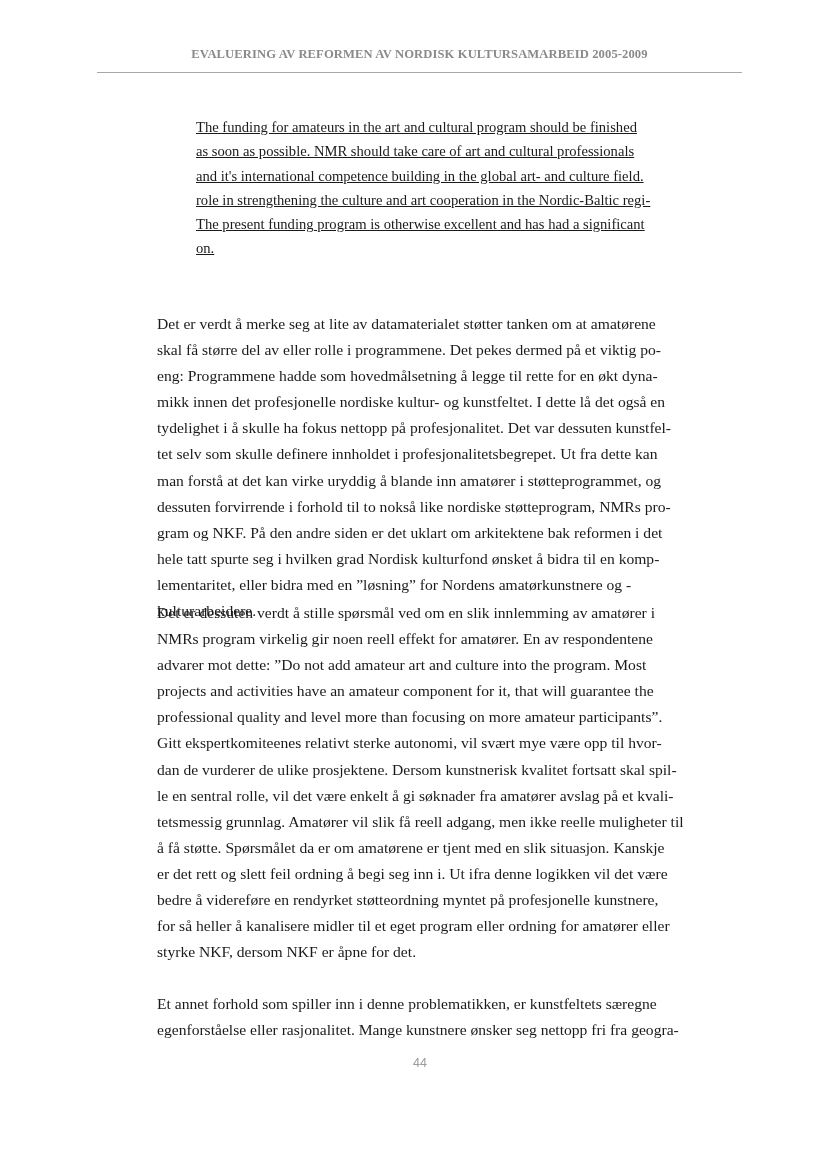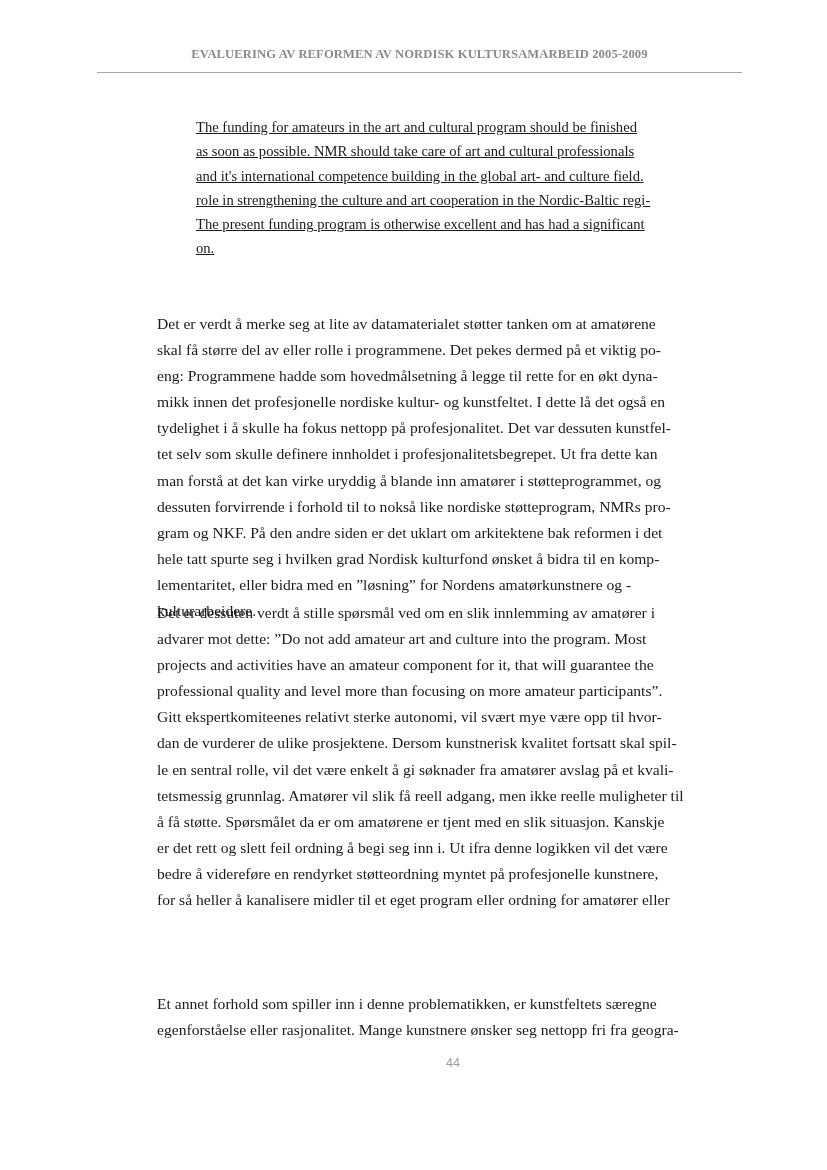--- a/index.html
+++ b/index.html
@@ -59,21 +59,21 @@
       color: #1a1a1a;
     }
     #para-1 { top: 279px; margin-top: 32px; }
     #para-2 { top: 592px; margin-top: 8px; }
     #para-3 { top: 991px; }
     .page-number {
       position: absolute;
       left: 380px;
       top: 1056px;
       width: 80px;
-      text-align: right;
+      text-align: center;
       font-family: "Liberation Sans", "DejaVu Sans", sans-serif;
       font-size: 12.5px;
       color: #9a9a9a;
     }
   </style>
 </head>
 <body>
 
 <div class="running-header">EVALUERING AV REFORMEN AV NORDISK KULTURSAMARBEID 2005-2009</div>
 <div class="header-rule"></div>
@@ -97,31 +97,33 @@
   <span class="line">man forstå at det kan virke uryddig å blande inn amatører i støtteprogrammet, og</span>
   <span class="line">dessuten forvirrende i forhold til to nokså like nordiske støtteprogram, NMRs pro-</span>
   <span class="line">gram og NKF. På den andre siden er det uklart om arkitektene bak reformen i det</span>
   <span class="line">hele tatt spurte seg i hvilken grad Nordisk kulturfond ønsket å bidra til en komp-</span>
   <span class="line">lementaritet, eller bidra med en ”løsning” for Nordens amatørkunstnere og -</span>
   <span class="line">kulturarbeidere.</span>
 </div>
 
 <div class="body-text" id="para-2">
   <span class="line">Det er dessuten verdt å stille spørsmål ved om en slik innlemming av amatører i</span>
+  <span class="line">NMRs program virkelig gir noen reell effekt for amatører. En av respondentene</span>
   <span class="line">advarer mot dette: ”Do not add amateur art and culture into the program. Most</span>
   <span class="line">projects and activities have an amateur component for it, that will guarantee the</span>
   <span class="line">professional quality and level more than focusing on more amateur participants”.</span>
   <span class="line">Gitt ekspertkomiteenes relativt sterke autonomi, vil svært mye være opp til hvor-</span>
   <span class="line">dan de vurderer de ulike prosjektene. Dersom kunstnerisk kvalitet fortsatt skal spil-</span>
   <span class="line">le en sentral rolle, vil det være enkelt å gi søknader fra amatører avslag på et kvali-</span>
   <span class="line">tetsmessig grunnlag. Amatører vil slik få reell adgang, men ikke reelle muligheter til</span>
   <span class="line">å få støtte. Spørsmålet da er om amatørene er tjent med en slik situasjon. Kanskje</span>
   <span class="line">er det rett og slett feil ordning å begi seg inn i. Ut ifra denne logikken vil det være</span>
   <span class="line">bedre å videreføre en rendyrket støtteordning myntet på profesjonelle kunstnere,</span>
   <span class="line">for så heller å kanalisere midler til et eget program eller ordning for amatører eller</span>
+  <span class="line">styrke NKF, dersom NKF er åpne for det.</span>
 </div>
 
 <div class="body-text" id="para-3">
   <span class="line">Et annet forhold som spiller inn i denne problematikken, er kunstfeltets særegne</span>
   <span class="line">egenforståelse eller rasjonalitet. Mange kunstnere ønsker seg nettopp fri fra geogra-</span>
 </div>
 
 <div class="page-number">44</div>
 
 </body></html>

